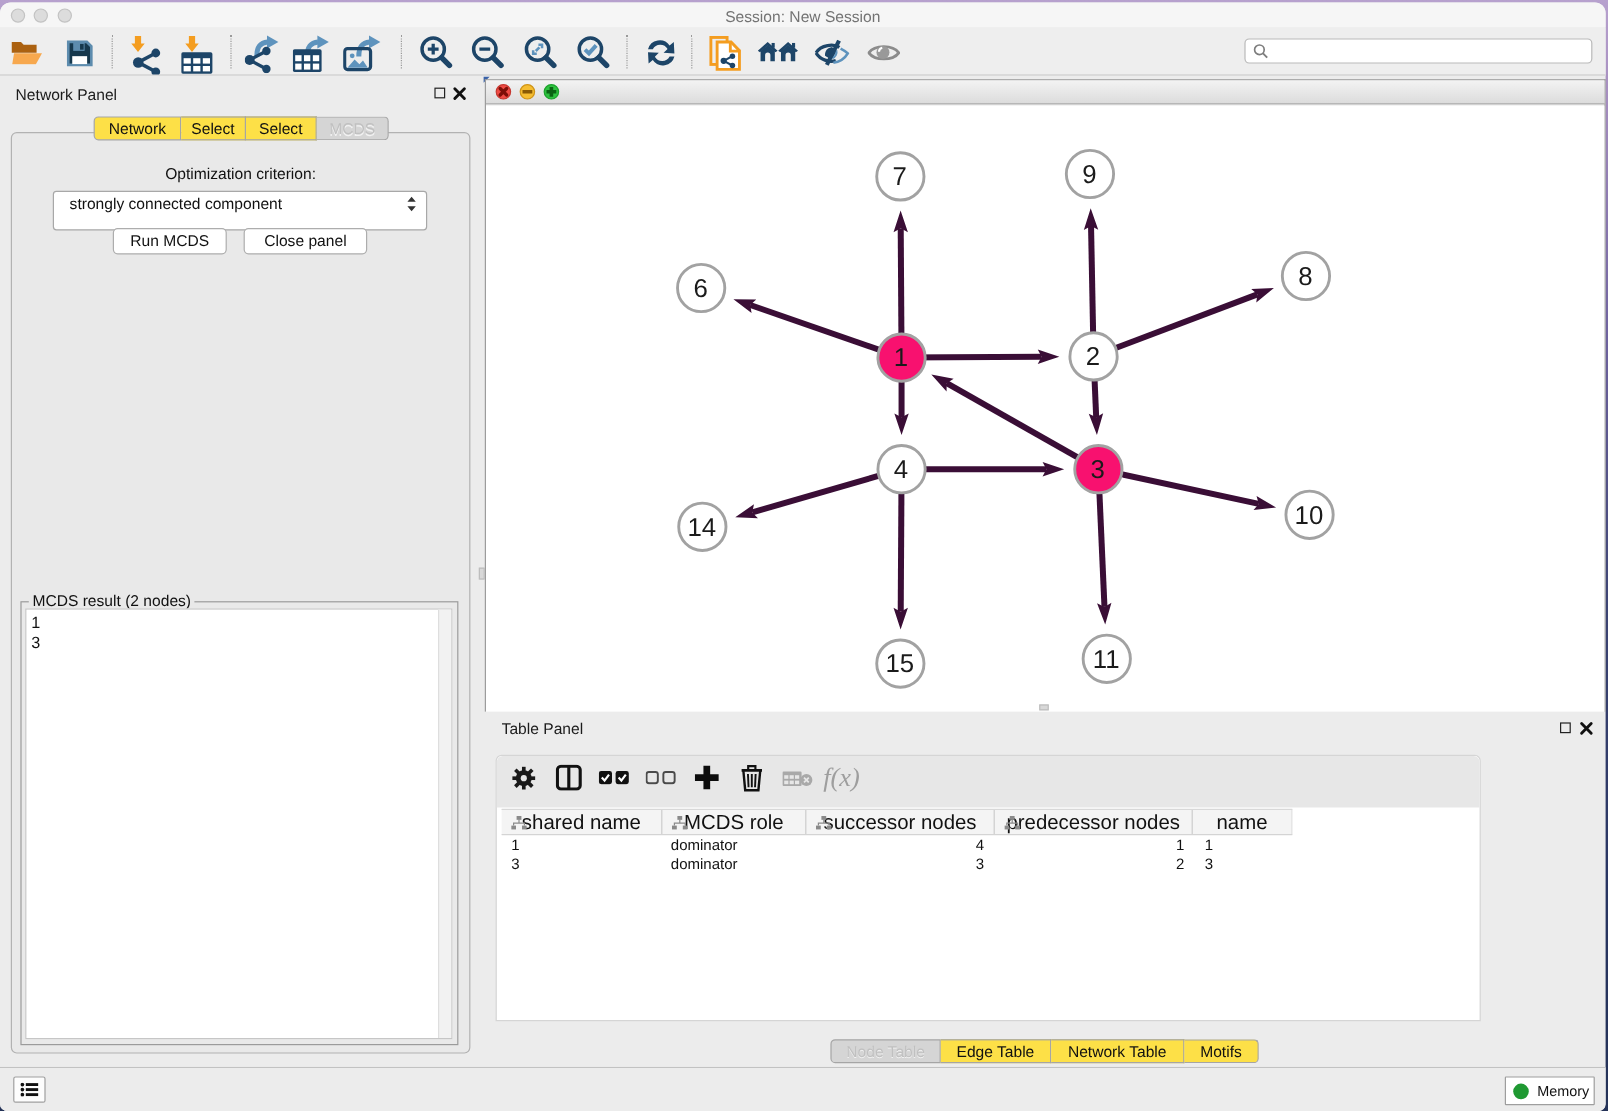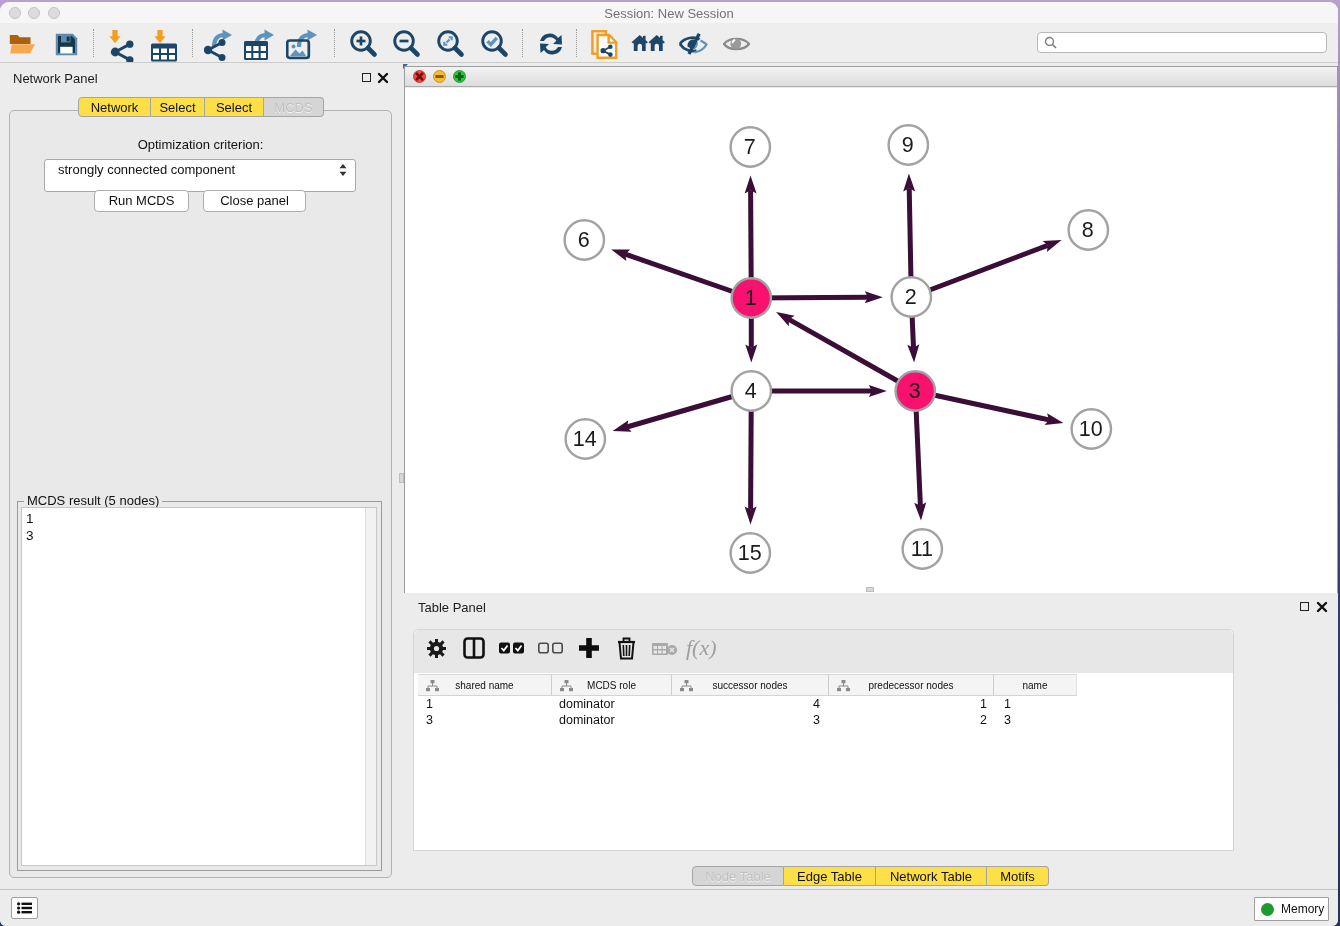--- a/index.html
+++ b/index.html
@@ -23,21 +23,21 @@
 #fieldlegend{position:absolute;left:6px;top:-9px;background:#e9e9e9;padding:0 3px;font-size:13px;color:#111}
 #fieldwhite{position:absolute;left:3px;top:5px;width:356px;height:359px;background:#fff;border:1px solid #c6c6c6}
 #scwin{position:absolute;left:404px;top:66px;width:934px;height:527px;border:1px solid #9c9c9c;border-bottom:none}
 #sctitle{position:absolute;left:0;top:0;width:100%;height:20px;background:linear-gradient(180deg,#f3f3f3,#dcdcdc);border-bottom:1px solid #ababab}
 #sccanvas{position:absolute;left:0;top:21px;width:932px;height:505px;background:#fff}
 .mac{position:absolute;top:3px;width:13px;height:13px;border-radius:50%}
 #tpanel-title{position:absolute;left:418px;top:600px;font-size:13px;color:#1c1c1c}
 #tbox{position:absolute;left:413px;top:629px;width:821px;height:222px;background:#fff;border:1px solid #d5d5d5;border-radius:5px 5px 0 0}
 #tbtoolbar{position:absolute;left:0;top:0;width:100%;height:43px;background:#e7e7e7;border-radius:5px 5px 0 0}
 #thead{position:absolute;left:4px;top:44px;width:659px;height:22px;background:#f4f4f4;border-top:1px solid #d8d8d8;border-bottom:1px solid #d4d4d4;display:flex}
-.th{position:relative;height:100%;font-size:10px;color:#111;text-align:center;line-height:21px;border-right:1px solid #cdcdcd}
+.th{position:relative;height:100%;font-size:17px;color:#111;text-align:center;line-height:21px;border-right:1px solid #cdcdcd}
 .trow{position:absolute;font-size:12.5px;color:#111}
 #statusbar{position:absolute;left:0;top:889px;width:1338px;height:37px;background:#ececec;border-top:1px solid #c2c2c2;border-radius:0 0 6px 6px}
 </style></head>
 <body>
 <div id="win"></div>
 <div id="titlebar">
   <div class="tl" style="left:9px;top:5px"></div>
     <div class="tl" style="left:28px;top:5px"></div>
     <div class="tl" style="left:48px;top:5px"></div>
 </div>
@@ -188,21 +188,21 @@
   <div class="tab" style="width:59px">Select</div>
   <div class="tab sel last" style="width:60px">MCDS</div>
 </div>
 <div class="abs" style="left:9px;top:137px;width:383px;text-align:center;font-size:13px;color:#111">Optimization criterion:</div>
 <div id="combo">strongly connected component<svg class="abs" style="right:7px;top:3px" width="10" height="14" viewBox="0 0 10 14">
       <path d="M1.5 5.2 L5 1 L8.5 5.2 z M1.5 8.8 L5 13 L8.5 8.8 z" fill="#333"></path>
     </svg></div>
 <div class="btn" style="left:94px;top:190px;width:95px;height:22px;line-height:20px">Run MCDS</div>
 <div class="btn" style="left:203px;top:190px;width:103px;height:22px;line-height:20px">Close panel</div>
 <div id="fieldset">
-  <div id="fieldlegend">MCDS result (5 nodes)</div>
+  <div id="fieldlegend">MCDS result (2 nodes)</div>
   <div id="fieldwhite">
     <div class="abs" style="left:4px;top:2px;font-size:13.5px;line-height:17px;color:#111">1<br>3</div>
     <div class="abs" style="right:0;top:0;width:11px;height:100%;background:#f2f2f2;border-left:1px solid #dedede"></div>
   </div>
 </div>
 <div class="abs" style="left:403px;top:64px;width:0;height:0;border-top:5px solid #3a62a8;border-right:5px solid transparent"></div>
 <div id="scwin">
   <div id="sctitle">
     <div class="mac" style="left:8px;background:#ef4b44;border:1px solid #c63830"></div>
     <div class="mac" style="left:28px;background:#f5bd31;border:1px solid #cf9417"></div>

